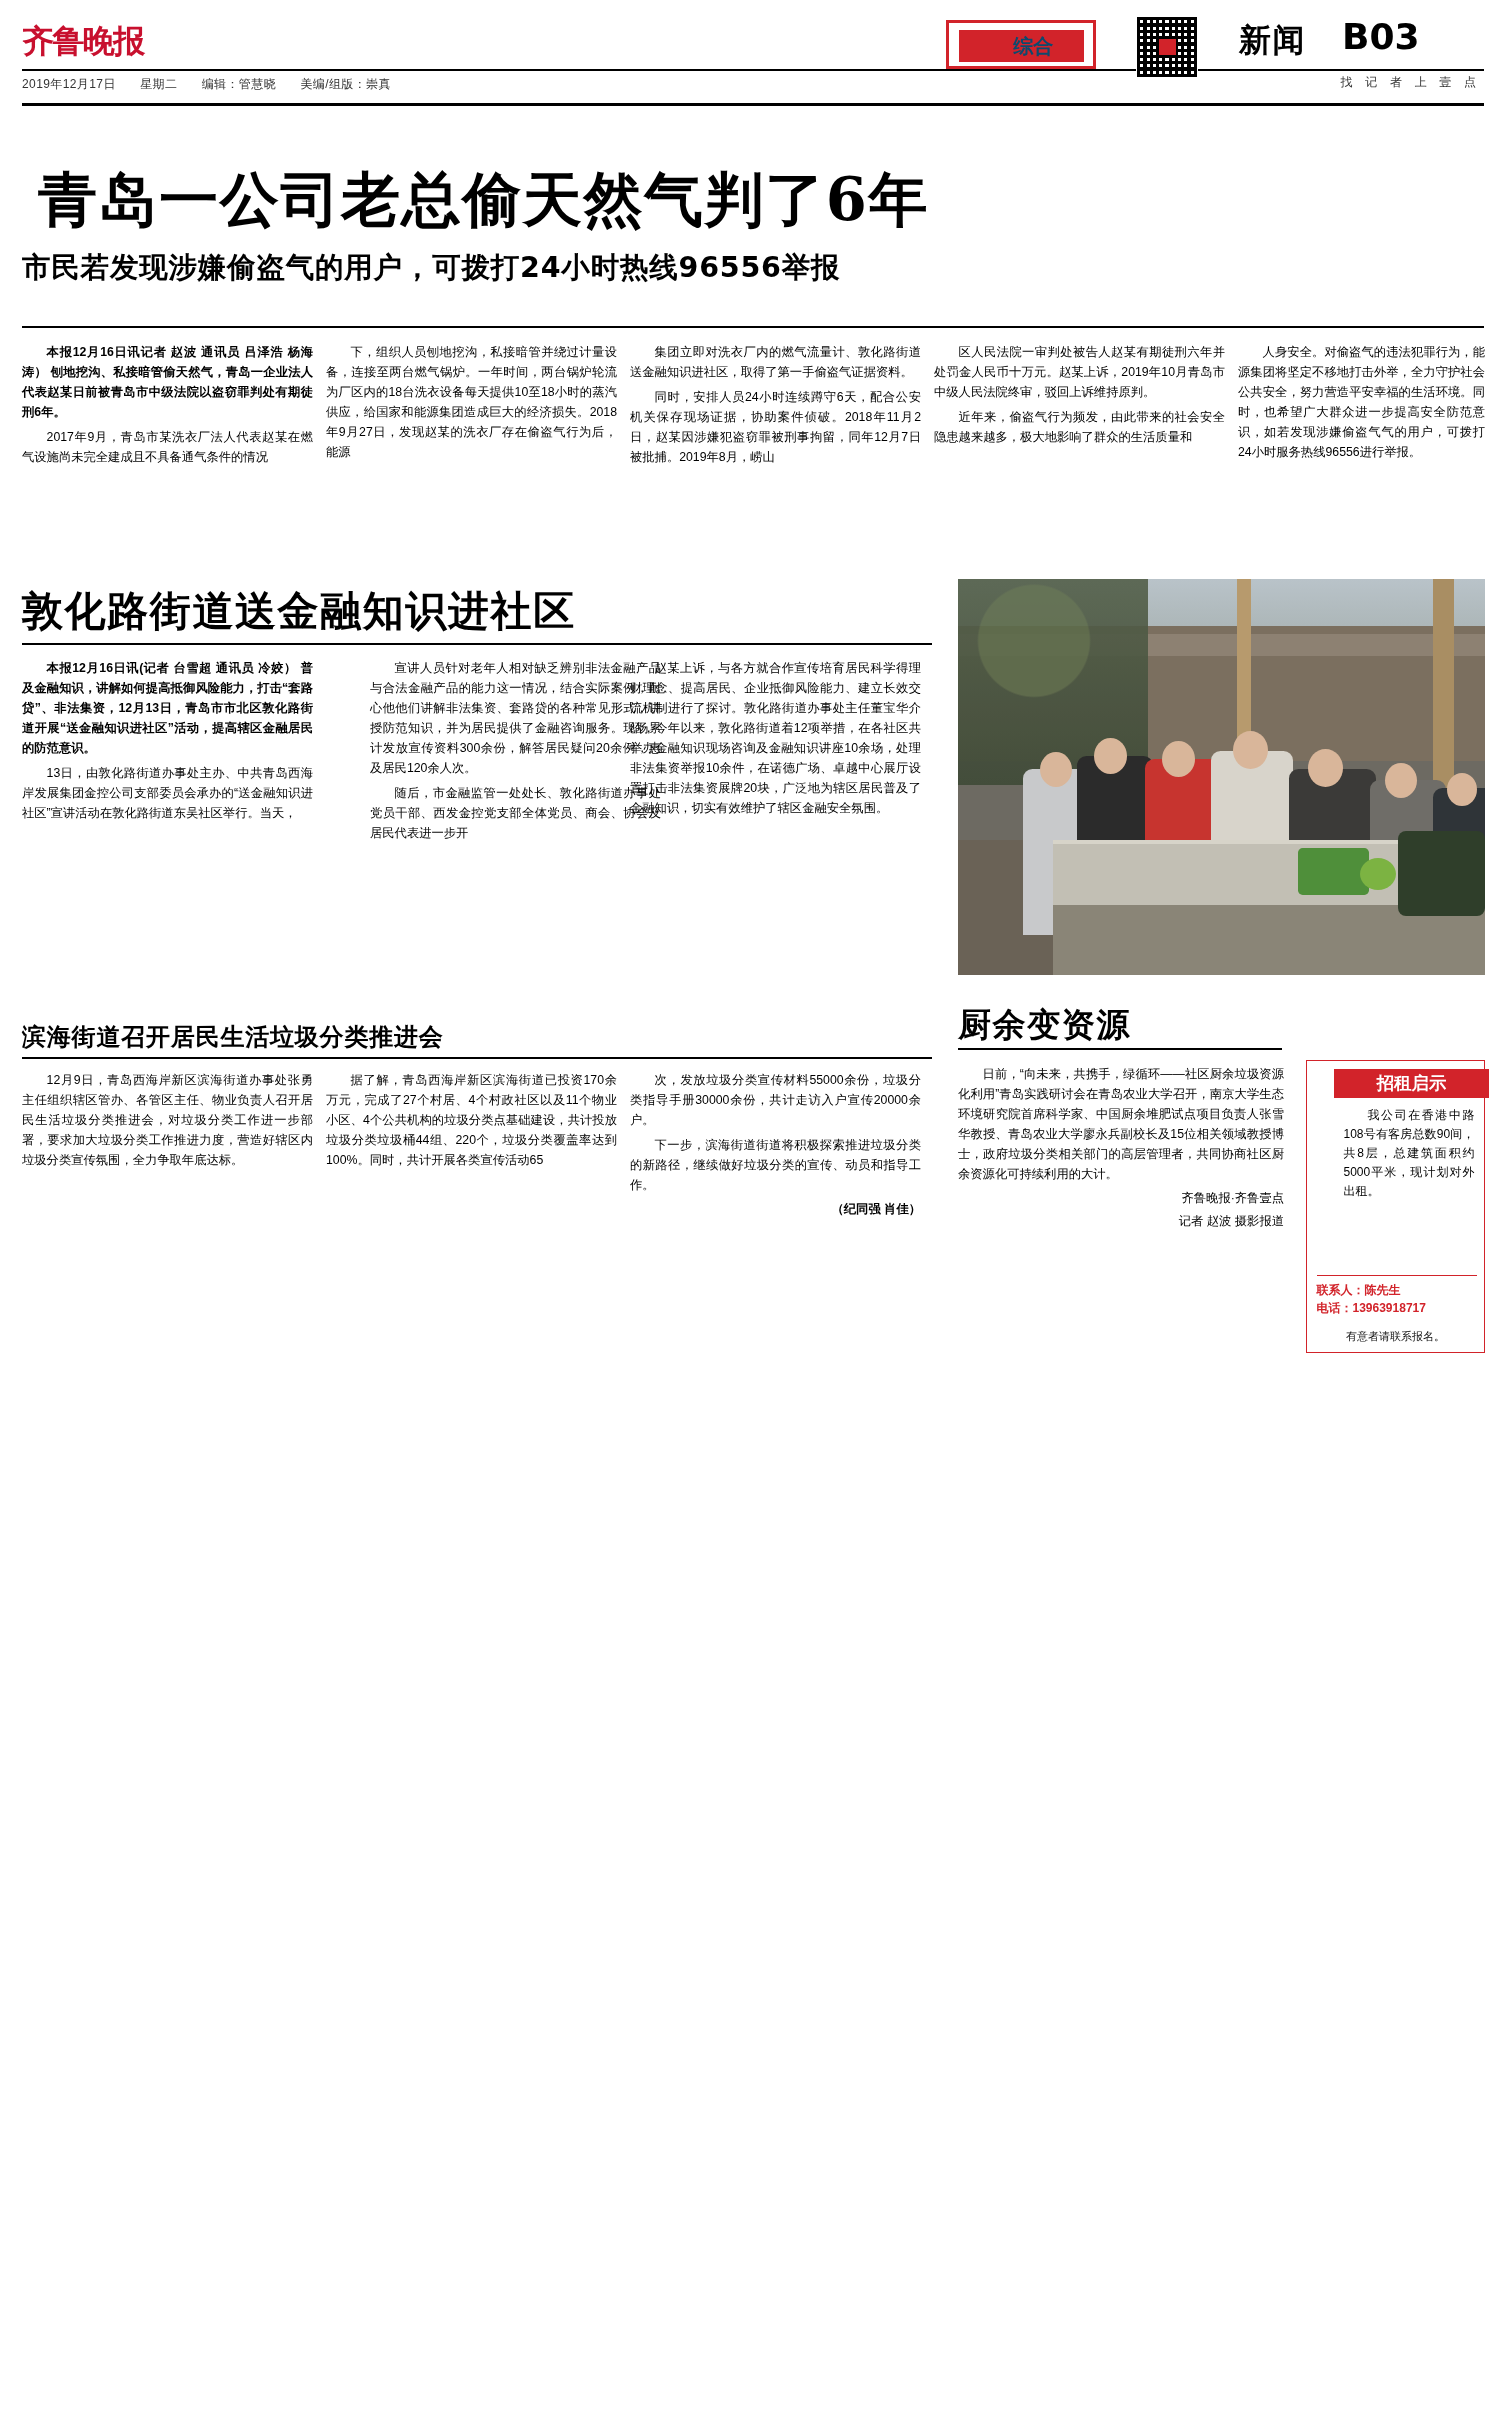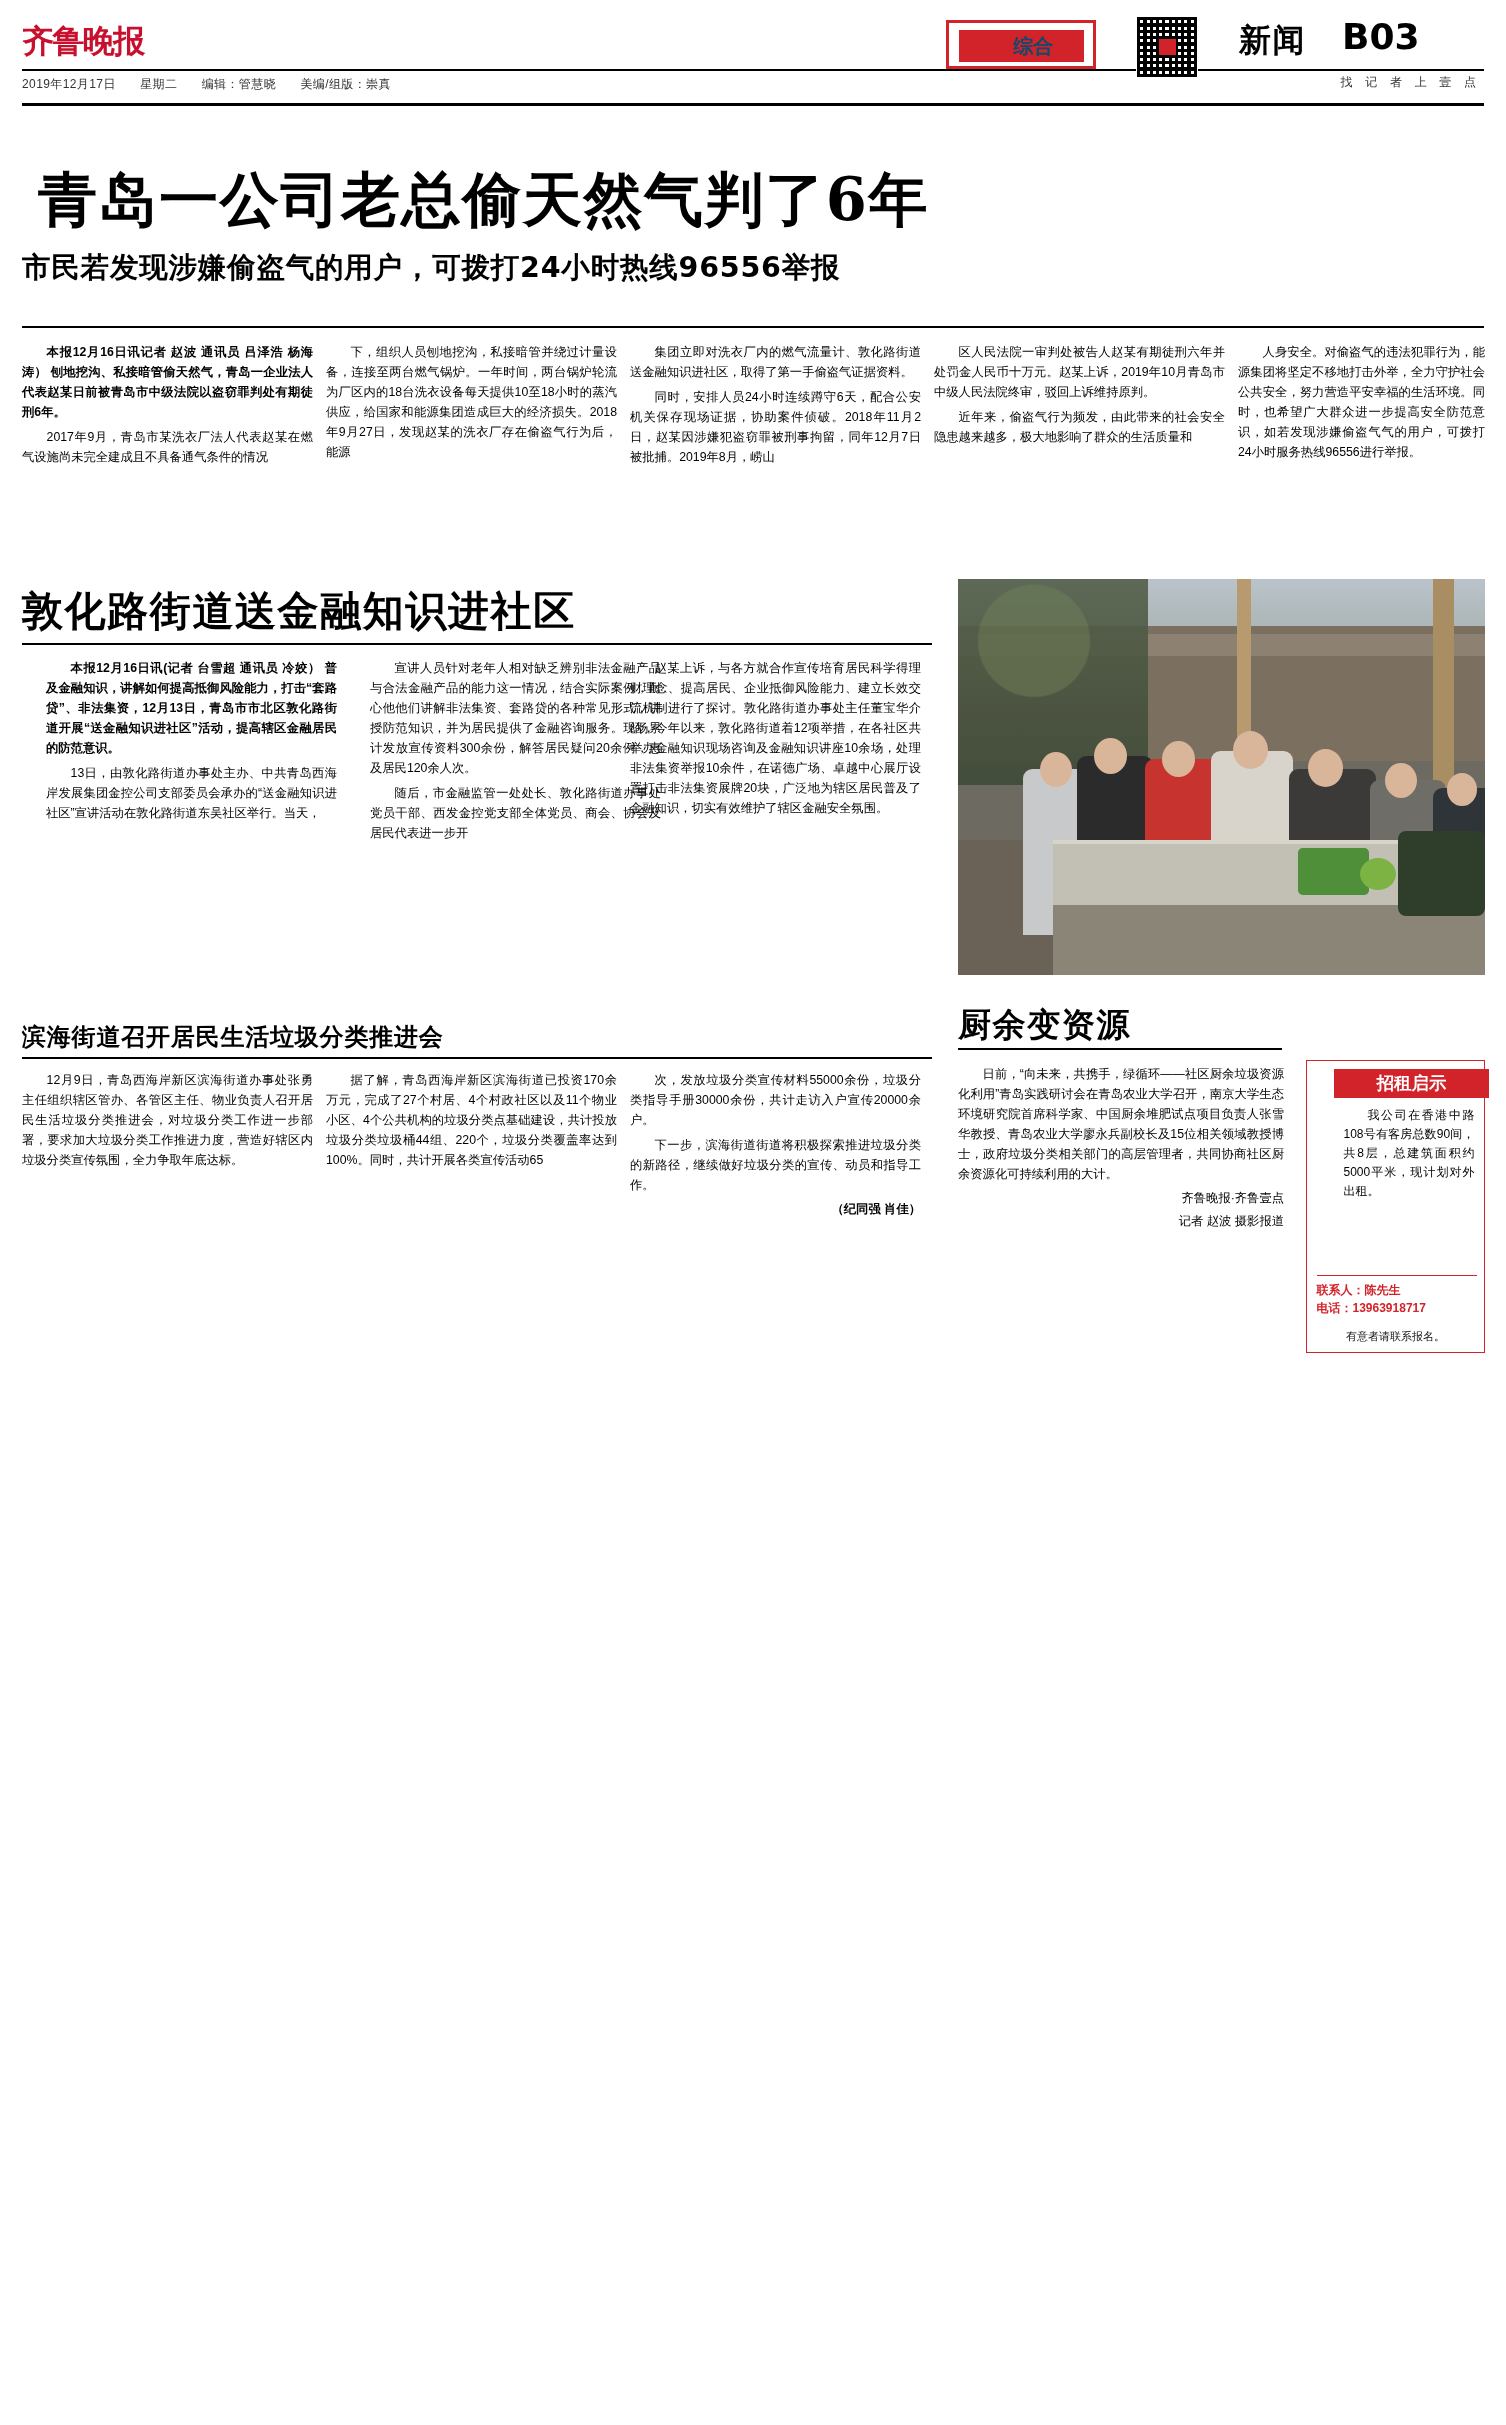--- a/index.html
+++ b/index.html
@@ -41,21 +41,21 @@
   .lcol .lead-in{font-weight:bold;}
   .c1{left:0;} .c2{left:304px;} .c3{left:608px;} .c4{left:912px;} .c5{left:1216px;width:247px;}
 
   
   .sec2-h{position:absolute;left:22px;top:584px;font-family:"DejaVu Serif","Liberation Serif",serif;font-weight:bold;font-size:41px;letter-spacing:1.6px;}
   .sec2-rule{position:absolute;left:22px;top:643px;width:910px;height:2.4px;background:#000;}
 
   .sec2-body{position:absolute;left:22px;top:658px;width:910px;}
   .scol{position:absolute;top:0;width:291px;font-size:12.3px;line-height:20px;text-align:justify;}
   .scol p{margin:0 0 4.7px 0;text-indent:2em;}
-  .s1{left:0;margin-left:24px;} .s2{left:304px;margin-left:44px;} .s3{left:608px;}
+  .s1{left:0;} .s2{left:304px;margin-left:44px;} .s3{left:608px;}
   .byline-b{font-weight:bold;}
 
   
   .sec3-h{position:absolute;left:22px;top:1021px;font-family:"DejaVu Sans","Liberation Sans",serif;font-weight:bold;font-size:24px;letter-spacing:0.8px;}
   .sec3-rule{position:absolute;left:22px;top:1057px;width:910px;height:1.6px;background:#000;}
   .sec3-body{position:absolute;left:22px;top:1070px;width:910px;}
   .tcol{position:absolute;top:0;width:291px;font-size:12.3px;line-height:20px;text-align:justify;}
   .tcol p{margin:0 0 4.7px 0;text-indent:2em;}
   .t1{left:0;} .t2{left:304px;} .t3{left:608px;}
   .sign{text-align:right;text-indent:0;font-weight:bold;}

